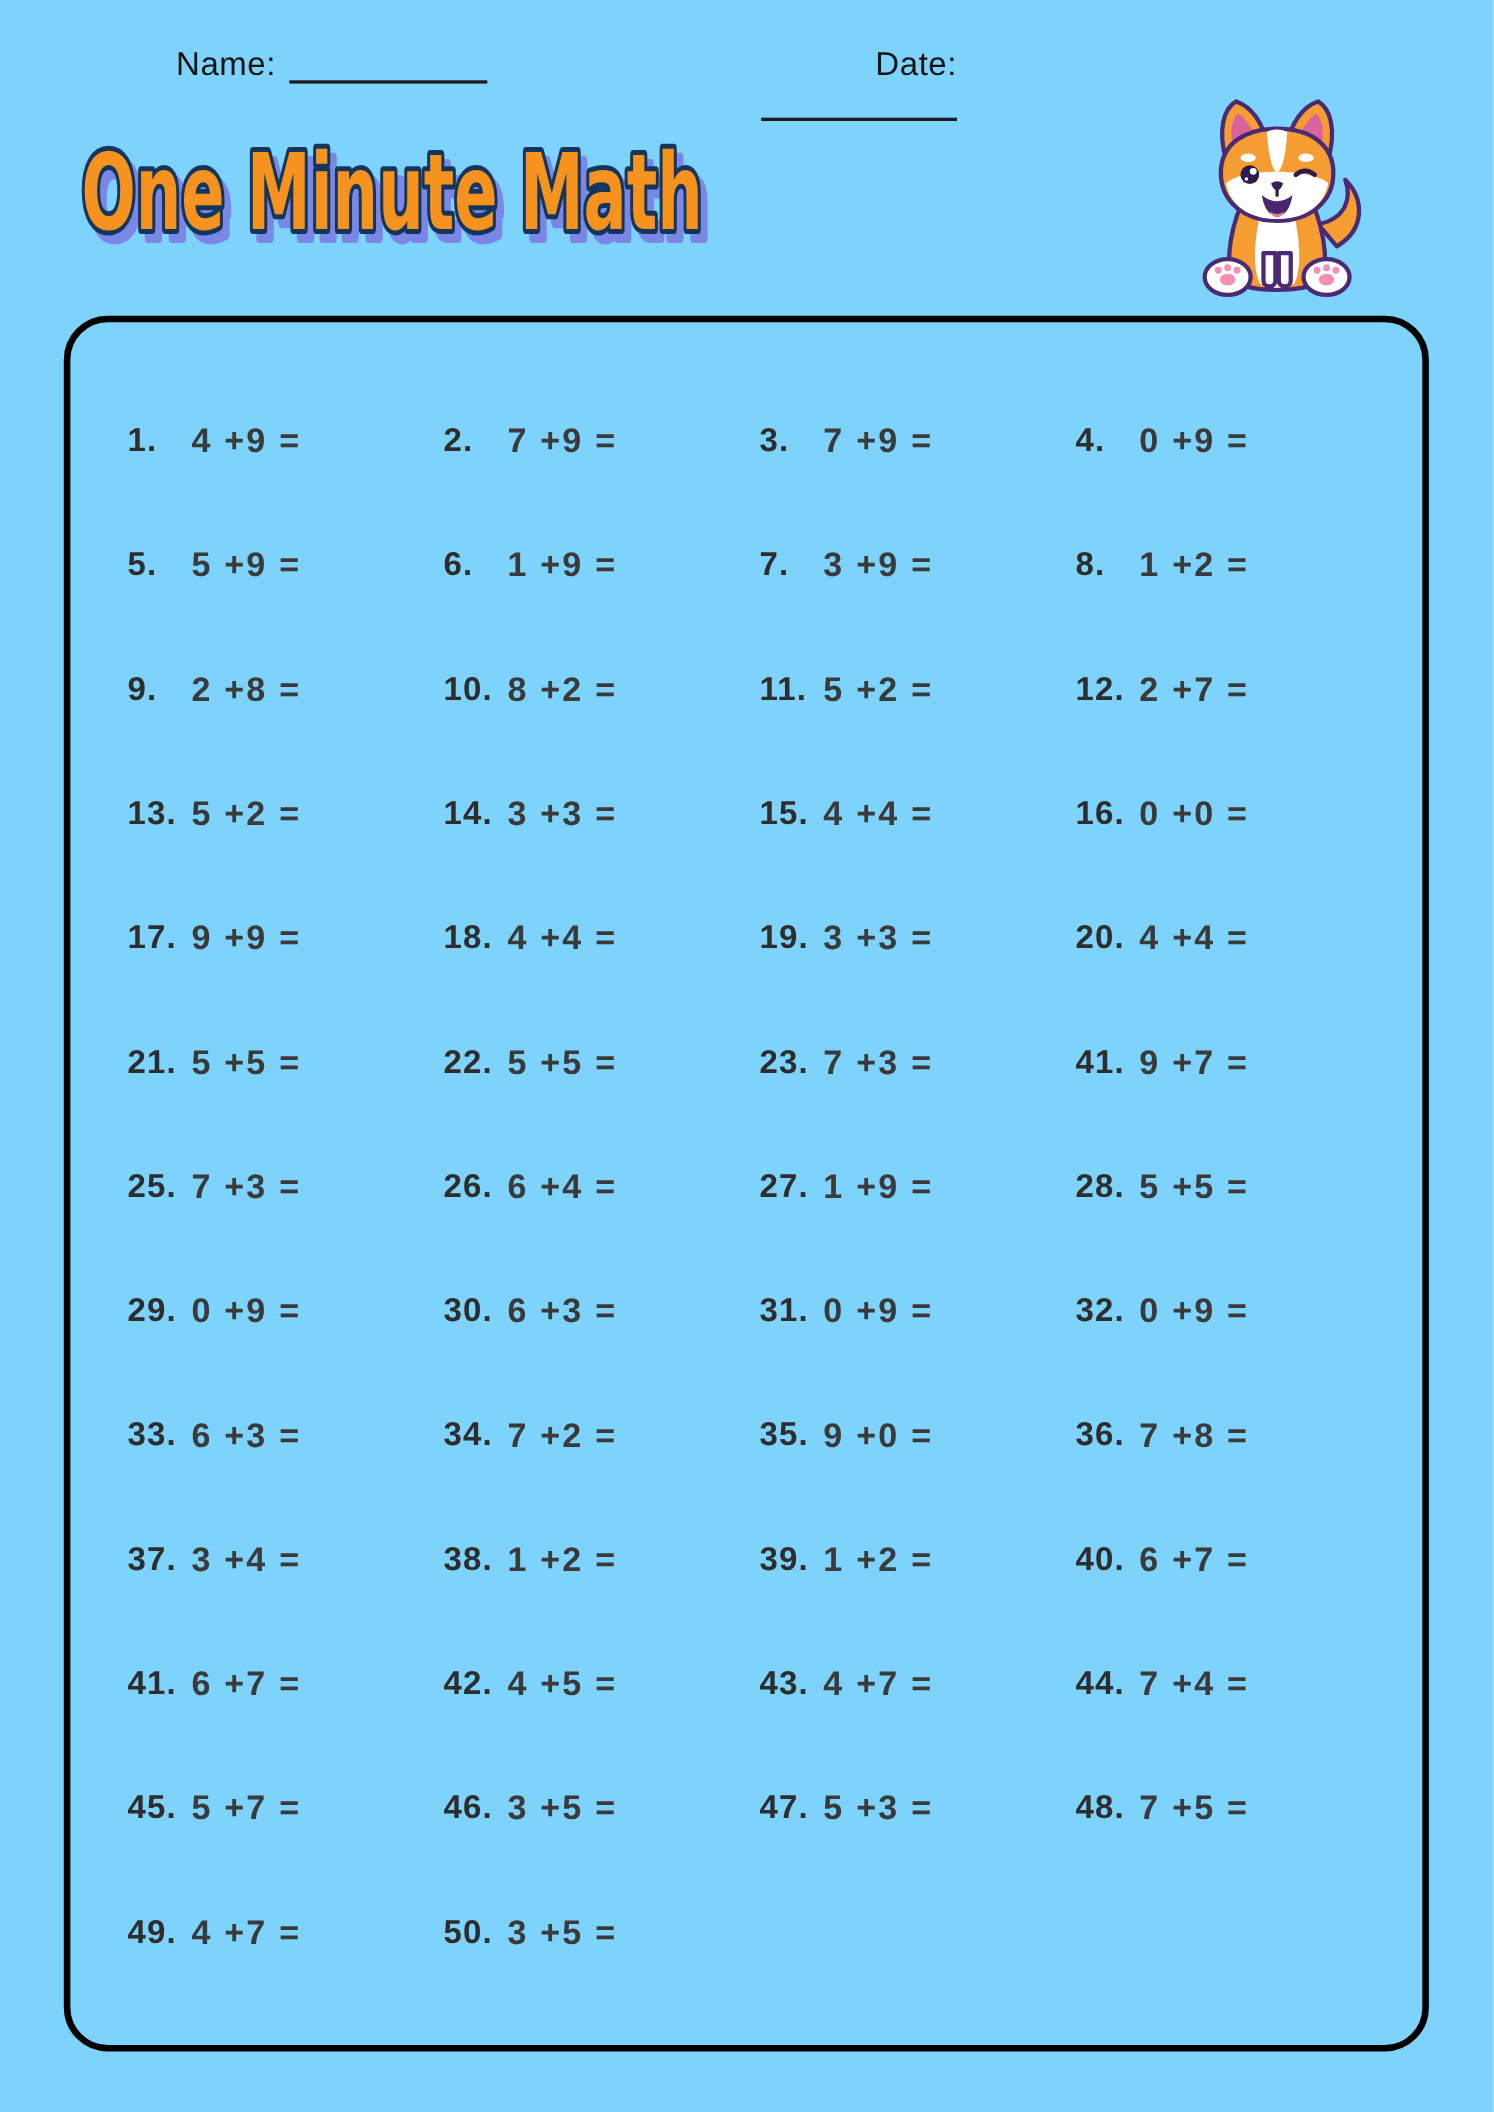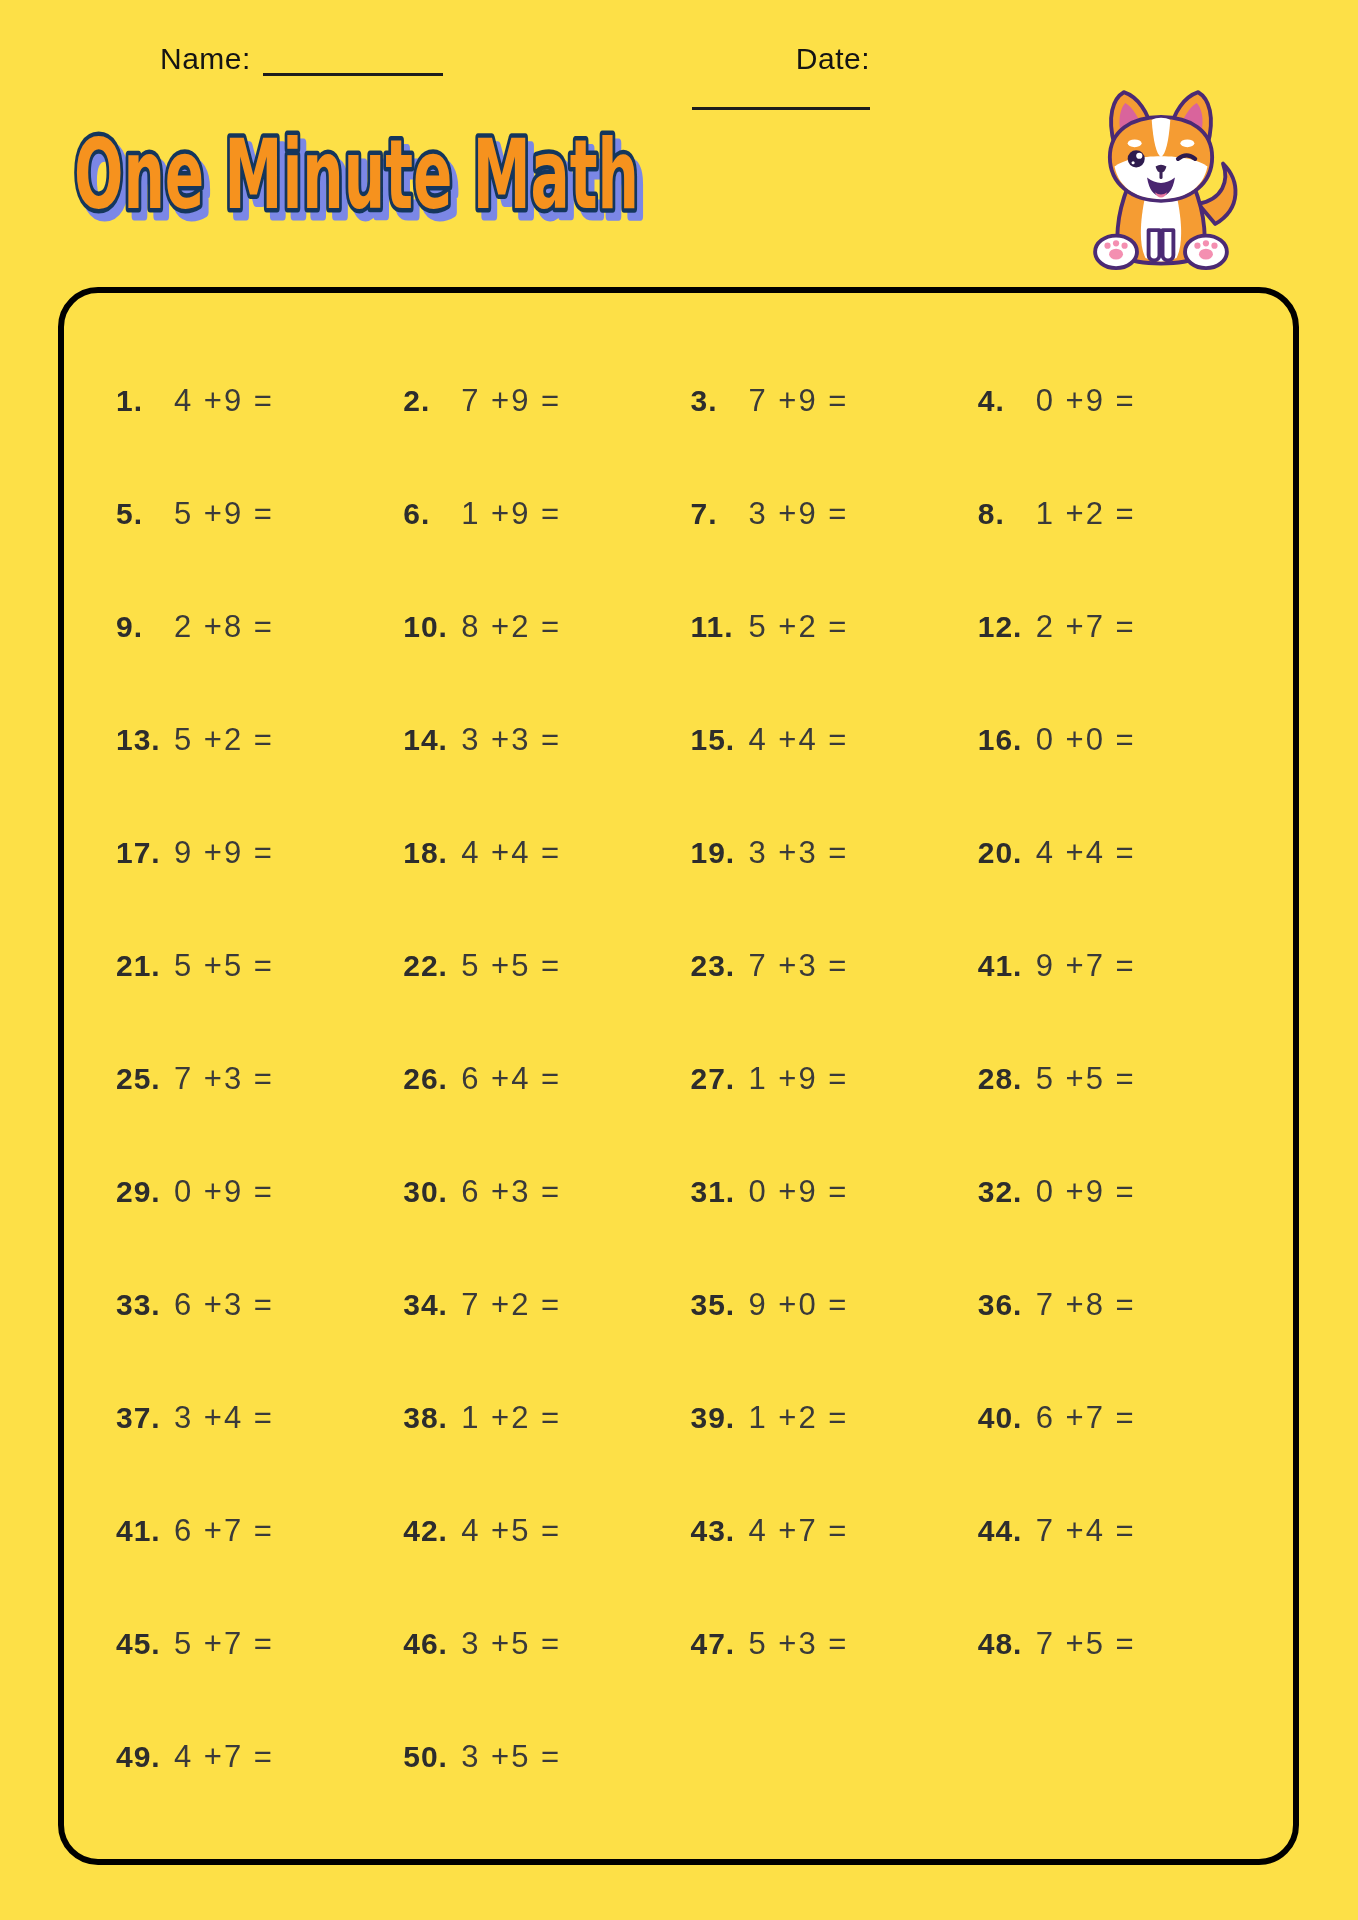--- a/index.html
+++ b/index.html
@@ -1,20 +1,20 @@
 <!DOCTYPE html>
 <html style="--title-fill: #F6921E; --title-outline: #14365C; --title-shadow: #7B87E6;"><head>
 <meta charset="utf-8">
 <style>
   * { margin:0; padding:0; box-sizing:border-box; }
   html,body { background:#ffffff; }
   .page {
     position:relative;
     width:1358px; height:1920px;
-    background:#fde047;
+    background:#7dd3fc;
     font-family:"Liberation Sans", sans-serif;
     overflow:hidden;
   }
 
   
   .field { position:absolute; top:42px; display:flex; align-items:flex-end; }
   .field.name { left:160px; }
   .field.date { left:680px;flex-direction:column; }
   .field .label { font-size:30px; color:#141414; letter-spacing:0.5px; }
   .blank-line {
@@ -54,21 +54,21 @@
     grid-template-columns:repeat(4, 1fr);
     grid-template-rows:repeat(13, 1fr);
     padding:52px 28px 46px 52px;
   }
   .problem { display:flex; align-items:center; }
   .pnum {
     font-size:30px; font-weight:bold; color:#2d2d2d;
     min-width:58px; letter-spacing:1px;
   }
   .pexpr {
-    font-size:31px; font-weight:400; color:#3a3a3a;
+    font-size:31px; font-weight:700; color:#3a3a3a;
     letter-spacing:2px; font-family:"Liberation Sans", sans-serif;
   }
 </style>
 </head>
 <body>
 
 <div class="page">
 
   <div class="field name">
     <span class="label">Name:</span>

